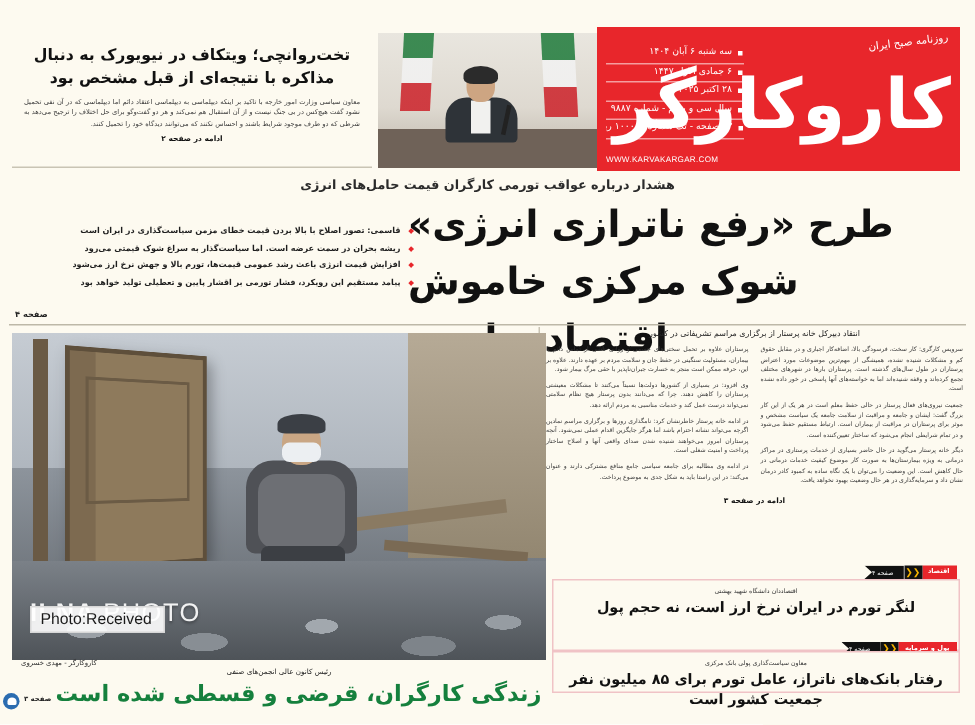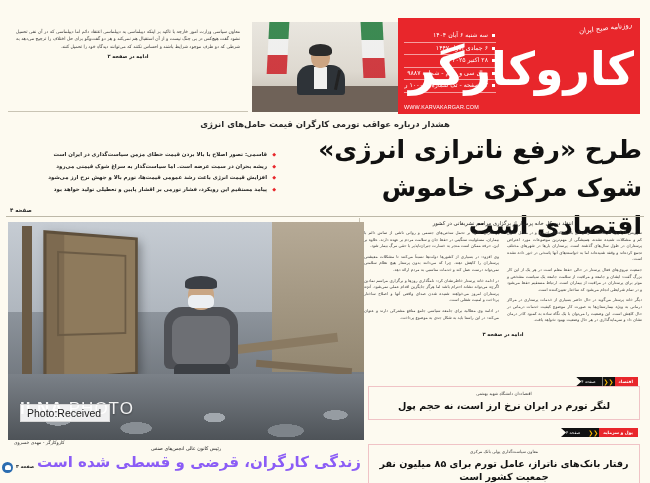--- a/index.html
+++ b/index.html
@@ -203,21 +203,21 @@
     padding: 3px 0 2px 0;
   }
   .lead-body {
     position: relative;
     height: 84px;
   }
   .lead-title {
     position: absolute;
     top: 0; right: 8px;
     width: 370px;
-    text-align: right;
+    text-align: left;
     font-size: 25px;
     font-weight: bold;
     line-height: 38px;
     color: #111;
     letter-spacing: -0.5px;
   }
   .lead-bullets {
     position: absolute;
     top: 2px; left: 8px;
     width: 268px;
@@ -481,21 +481,21 @@
   .bl-kicker {
     text-align: center;
     font-size: 4.8px;
     color: #222;
     margin-bottom: 1px;
   }
   .bl-title {
     text-align: center;
     font-size: 15px;
     font-weight: bold;
-    color: #8b5cf6;
+    color: #15803d;
     line-height: 20px;
     padding-left: 26px;
   }
   .bl-page {
     position: absolute;
     left: 16px; top: 18px;
     font-size: 4.6px;
     font-weight: bold;
     color: #222;
   }
@@ -551,20 +551,21 @@
       <div class="person">
         <div class="body"></div>
           <div class="shirt"></div>
         <div class="head"></div>
           <div class="hair"></div>
       </div>
       <div class="mic"></div>
     </div>
 
     <div class="top-news">
+      <h2>تخت‌روانچی؛ ویتکاف در نیویورک به دنبال مذاکره با نتیجه‌ای از قبل مشخص بود</h2>
       <p>معاون سیاسی وزارت امور خارجه با تاکید بر اینکه دیپلماسی به دیپلماسی اعتقاد دائم اما دیپلماسی که در آن نفی تحمیل نشود گفت هیچ‌کس در بی جنگ نیست و از آن استقبال هم نمی‌کند و هر دو گفت‌وگو برای حل اختلاف را ترجیح می‌دهد به شرطی که دو طرف موجود شرایط باشند و احساس نکنند که می‌توانند دیدگاه خود را تحمیل کنند.</p>
       <div class="cont-link">ادامه در صفحه ۲</div>
     </div>
   </div>
 
   <div class="lead">
     <div class="lead-kicker">هشدار درباره عواقب تورمی کارگران قیمت حامل‌های انرژی</div>
     <div class="lead-body">
       <div class="lead-title">
         <div>طرح «رفع ناترازی انرژی»</div>
@@ -624,31 +625,31 @@
       </div>
     </div>
     <div class="art-cont">ادامه در صفحه ۳</div>
   </div>
 
   <div class="tagbar" style="top:377px; right:12px;">
     <span class="tag-red">اقتصاد</span>
     <span class="tag-arrows">❮❮</span>
     <span class="tag-black">صفحه ۴</span>
   </div>
-  <div class="smallbox" style="top:386px; right:10px; width:272px; height:34px;">
+  <div class="smallbox" style="top:386px; right:10px; width:272px; height:48px;">
     <div class="sb-kicker">اقتصاددان دانشگاه شهید بهشتی</div>
     <div class="sb-title">لنگر تورم در ایران نرخ ارز است، نه حجم پول</div>
   </div>
 
   <div class="tagbar" style="top:428px; right:12px;">
     <span class="tag-red">پول و سرمایه</span>
     <span class="tag-arrows">❮❮</span>
     <span class="tag-black">صفحه ۴</span>
   </div>
-  <div class="smallbox" style="top:444px; right:10px; width:272px; height:40px;">
+  <div class="smallbox" style="top:434px; right:10px; width:272px; height:28px;">
     <div class="sb-kicker">معاون سیاست‌گذاری پولی بانک مرکزی</div>
     <div class="sb-title">رفتار بانک‌های ناتراز، عامل تورم برای ۸۵ میلیون نفر جمعیت کشور است</div>
   </div>
 
   <div class="bottom-left">
     <div class="bl-logo"></div>
     <div class="bl-page">صفحه ۳</div>
     <div class="bl-kicker">رئیس کانون عالی انجمن‌های صنفی</div>
     <div class="bl-title">زندگی کارگران، قرضی و قسطی شده است</div>
   </div>

